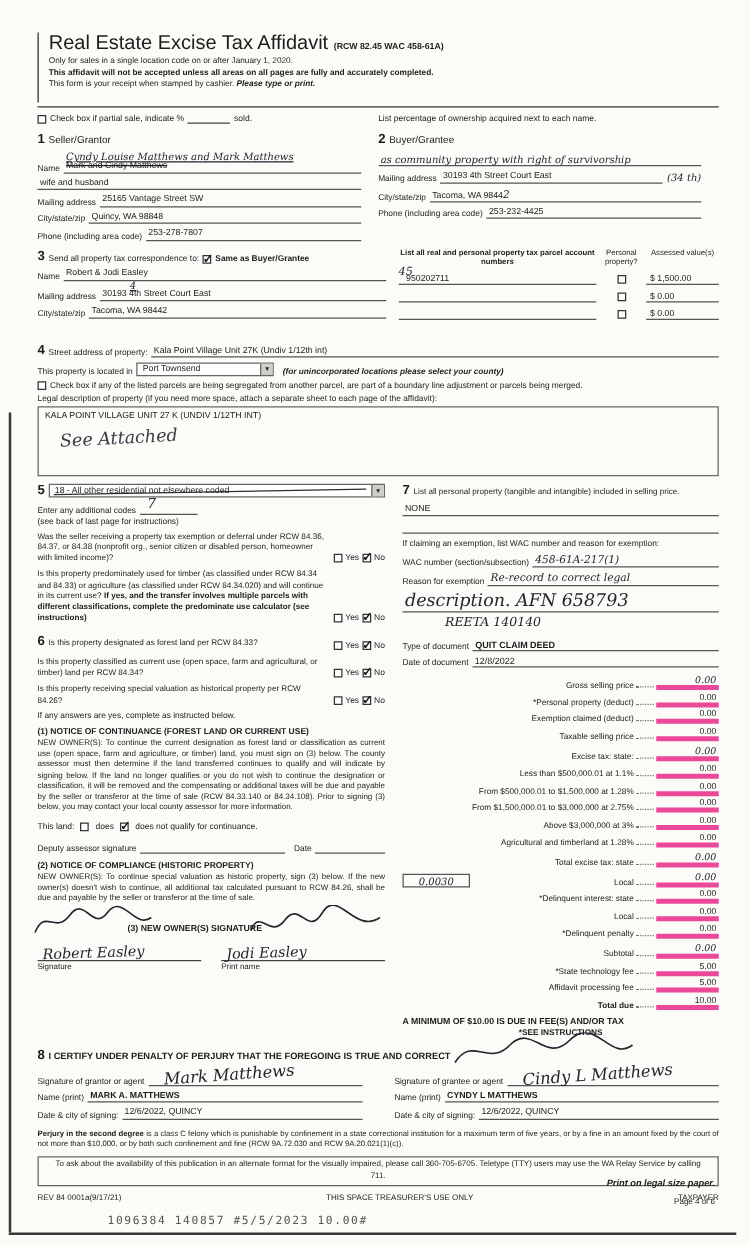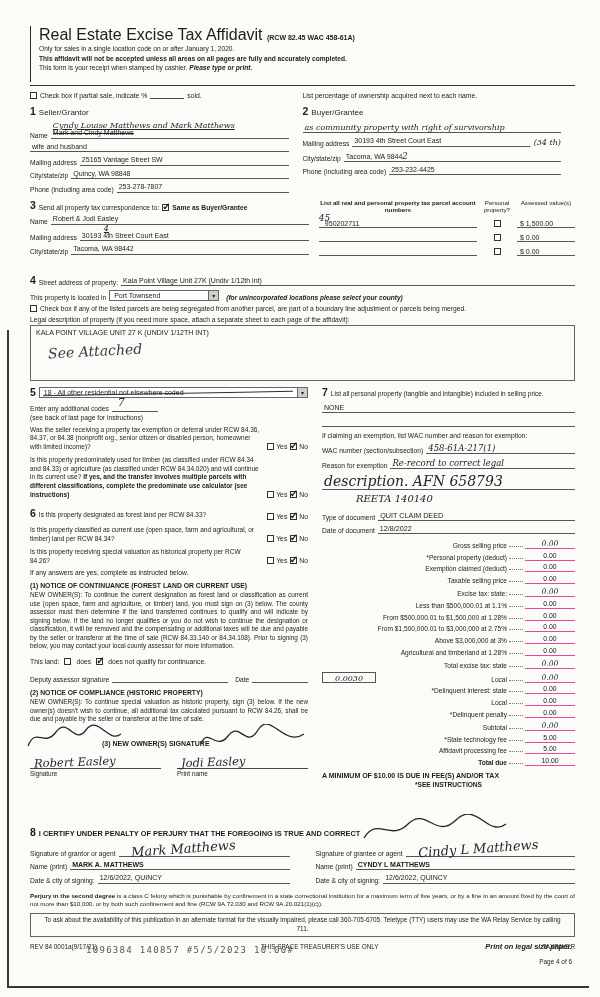--- a/index.html
+++ b/index.html
@@ -80,43 +80,43 @@
 .n3{position:relative;margin-top:16px;}
 .n3title{font-size:7px;font-weight:bold;margin-left:72px;}
 .scribble{position:absolute;pointer-events:none;}
 .sigrow{display:flex;gap:16px;margin-top:12px;}
 .sigcol{flex:1;position:relative;}
 .sigline{border-bottom:1px solid #444;height:10px;position:relative;}
 .sig-hand{position:absolute;left:4px;bottom:-1px;font-size:11.5px;white-space:nowrap;transform:rotate(-2deg);}
 .siglab{font-size:6.4px;margin-top:1px;}
 
 .drow{display:flex;align-items:flex-end;margin-top:3px;}
-.dval{flex:1;border-bottom:1px solid #555;font-size:7.2px;font-weight:normal;padding:0 2px;white-space:nowrap;}
+.dval{flex:1;border-bottom:1px solid #555;font-size:7.2px;font-weight:bold;padding:0 2px;white-space:nowrap;}
 .trows{margin-top:5px;}
 .trow{display:flex;align-items:flex-end;margin-top:2.8px;}
 .tlabel{flex:1;text-align:right;font-size:6.6px;white-space:nowrap;}
 .dots{width:14px;border-bottom:1px dotted #777;height:1px;margin:0 2px 2px;}
-.tval{width:50px;flex:none;border-bottom:1px solid #ec4899;text-align:center;font-size:6.9px;padding:0 2px;min-height:9px;}
+.tval{width:50px;flex:none;border-bottom:4px solid #ec4899;text-align:right;font-size:6.9px;padding:0 2px;min-height:9px;}
 .tval.hv{font-family:"DejaVu Serif",serif;font-style:italic;font-size:7.6px;color:#23242e;}
 .ratebox{border:1px solid #555;width:54px;text-align:center;font-size:8px;height:11px;line-height:11px;flex:none;margin-right:2px;}
 .minnote{font-size:7px;font-weight:bold;margin-top:6px;}
 .seeinst{font-size:6.6px;font-weight:bold;text-align:center;margin-top:2px;}
 
 .s8{margin-top:8px;position:relative;}
 .s8head{display:flex;align-items:baseline;}
 .s8state{font-size:7.4px;font-weight:bold;}
 .s8grid{display:flex;gap:26px;margin-top:5px;}
 .s8col{flex:1;}
 .sigfill{position:relative;}
 .sig-hand2{position:absolute;left:12px;bottom:0;font-size:13px;white-space:nowrap;transform:rotate(-4deg);}
 
 .perjury{font-size:6.2px;line-height:1.4;margin-top:8px;text-align:justify;}
 .altbox{border:1px solid #666;margin-top:4px;padding:2px 8px;font-size:6.4px;line-height:1.4;text-align:center;}
 .revrow{display:flex;justify-content:space-between;font-size:6.4px;margin-top:6px;}
-.stamp{position:absolute;left:86px;top:945px;font-family:"DejaVu Sans Mono",monospace;font-size:9px;letter-spacing:1.3px;color:#555;}
+.stamp{position:absolute;left:86px;top:972px;font-family:"DejaVu Sans Mono",monospace;font-size:9px;letter-spacing:1.3px;color:#555;}
 .printnote{position:absolute;right:28px;top:942px;font-size:7.4px;font-weight:bold;font-style:italic;}
 .pageno{position:absolute;right:28px;top:958px;font-size:6.4px;}
 .scan-left{position:absolute;left:7px;top:330px;width:1.5px;height:656px;background:#37373a;}
 .scan-bottom{position:absolute;left:7px;top:986px;width:582px;height:1.5px;background:#37373a;}
 </style>
 </head>
 <body>
 
 <div class="page">
   <div class="scan-left"></div>

